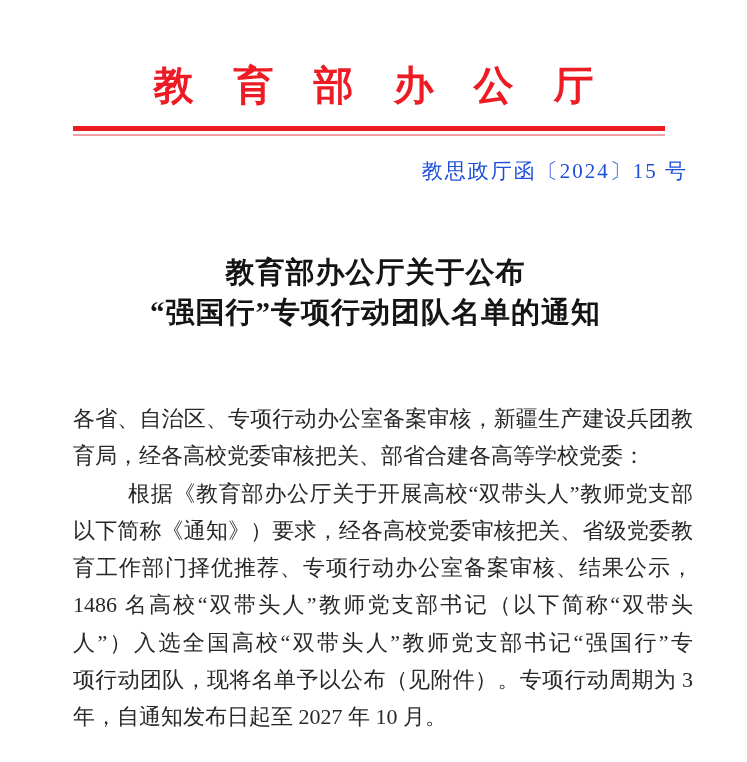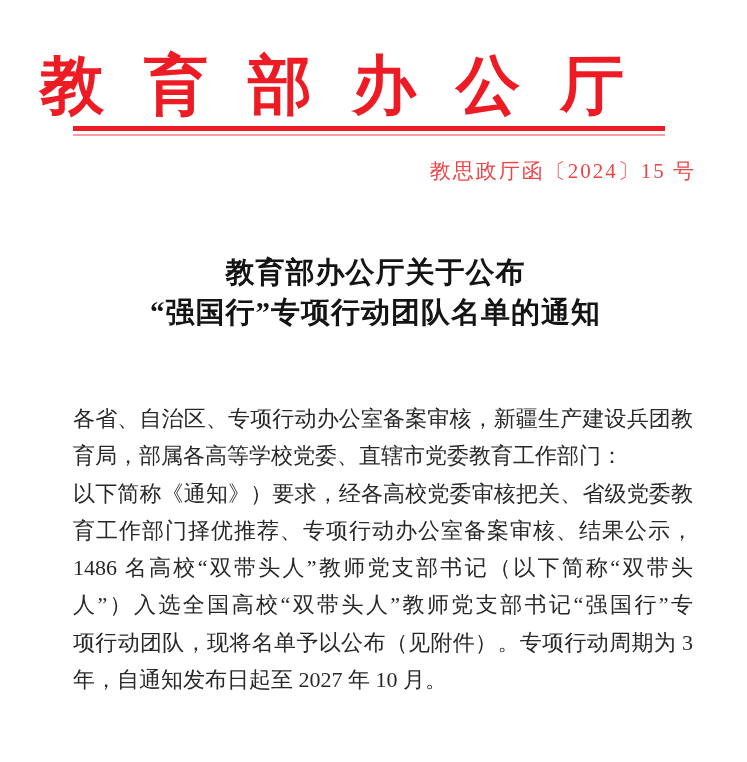--- a/index.html
+++ b/index.html
@@ -12,40 +12,40 @@
     position:relative;
     width:747px;height:762px;
     background:#ffffff;
     overflow:hidden;
     font-family:"Liberation Serif","DejaVu Serif",serif;
   }
   
   .agency{
     position:absolute;top:50px;left:0;width:747px;
     box-sizing:border-box;
-    font-size:64px;font-weight:bold;
+    text-align:center;
+    font-size:40px;font-weight:bold;
     color:var(--red);
     letter-spacing:40px;
     padding-left:40px; 
     line-height:72px;
     white-space:nowrap;
   }
   
   .rule{position:absolute;left:73px;top:126px;width:592px;}
   .rule-thick{height:5px;background:var(--red);}
   .rule-thin{height:2px;background:var(--red-light);margin-top:3px;}
   
   .doc-num{
     position:absolute;top:156px;left:0;width:688px;
     text-align:right;
     font-size:21px;line-height:30px;
     letter-spacing:2px;
-    color:#ef4444;
+    color:#1d4ed8;
     white-space:nowrap;
-    margin-left:8px;
   }
   
   .title{
     position:absolute;top:252px;left:2px;width:747px;
     text-align:center;
     font-size:29px;line-height:40px;
     font-weight:bold;
     color:#141414;
     letter-spacing:1px;
   }
@@ -77,21 +77,22 @@
 
   <div class="doc-num">教思政厅函〔2024〕15 号</div>
 
   <div class="title">
     <div>教育部办公厅关于公布</div>
     <div>“强国行”专项行动团队名单的通知</div>
   </div>
 
   <div class="bodytext">
     <div class="bline just">各省、自治区、专项行动办公室备案审核，新疆生产建设兵团教</div>
-    <div class="bline">育局，部属各高等学校党委、直辖市党委教育工作部门：</div>
+    <div class="bline">育局，经各高校党委审核把关、部省合建各高等学校党委：</div>
+    <div class="bline just ind">根据《教育部办公厅关于开展高校“双带头人”教师党支部</div>
     <div class="bline just">以下简称《通知》）要求，经各高校党委审核把关、省级党委教</div>
     <div class="bline just">育工作部门择优推荐、专项行动办公室备案审核、结果公示，</div>
     <div class="bline just">1486 名高校“双带头人”教师党支部书记（以下简称“双带头</div>
     <div class="bline just">人”）入选全国高校“双带头人”教师党支部书记“强国行”专</div>
     <div class="bline just">项行动团队，现将名单予以公布（见附件）。专项行动周期为 3</div>
     <div class="bline">年，自通知发布日起至 2027 年 10 月。</div>
   </div>
 
 </div>
 

